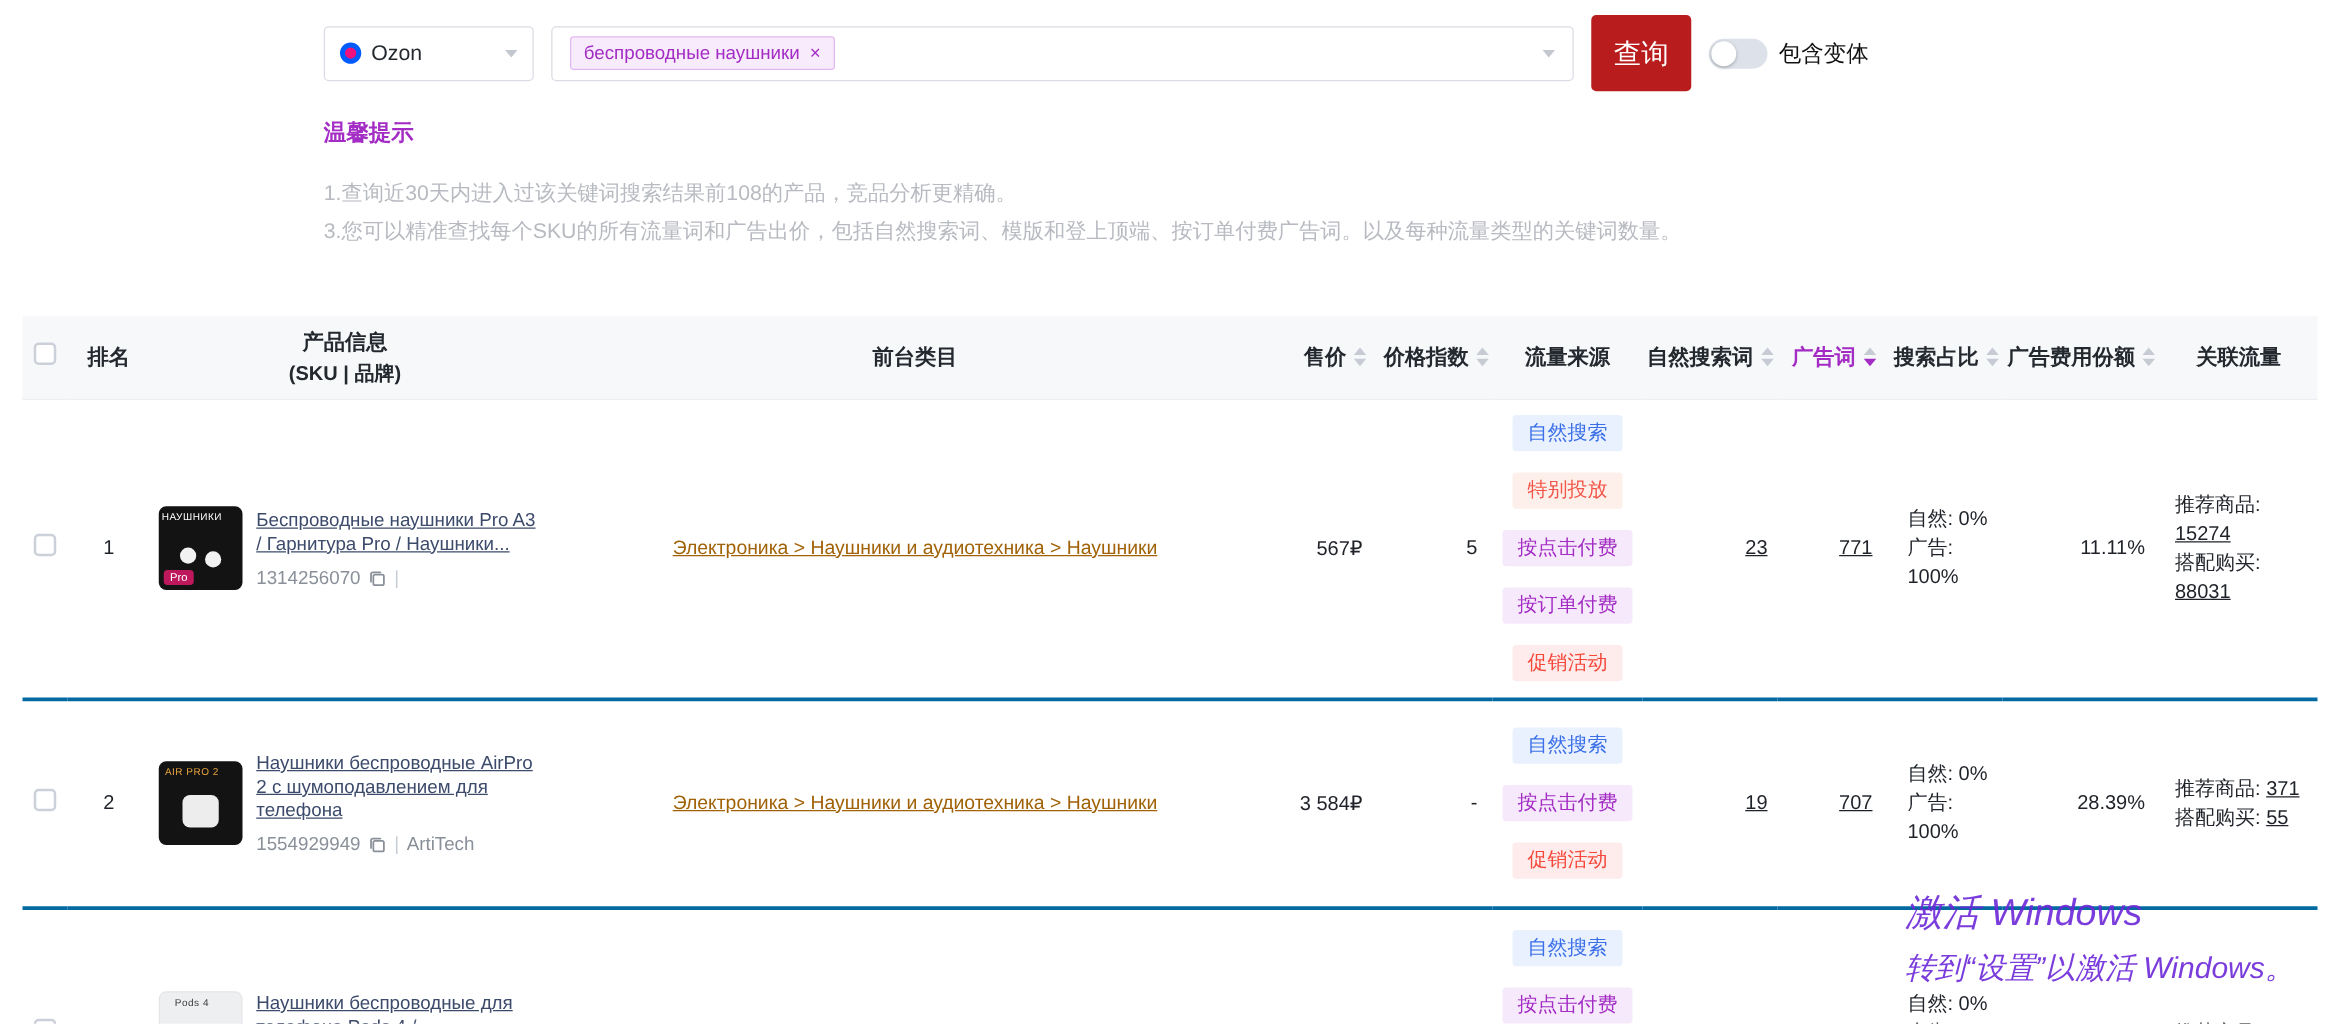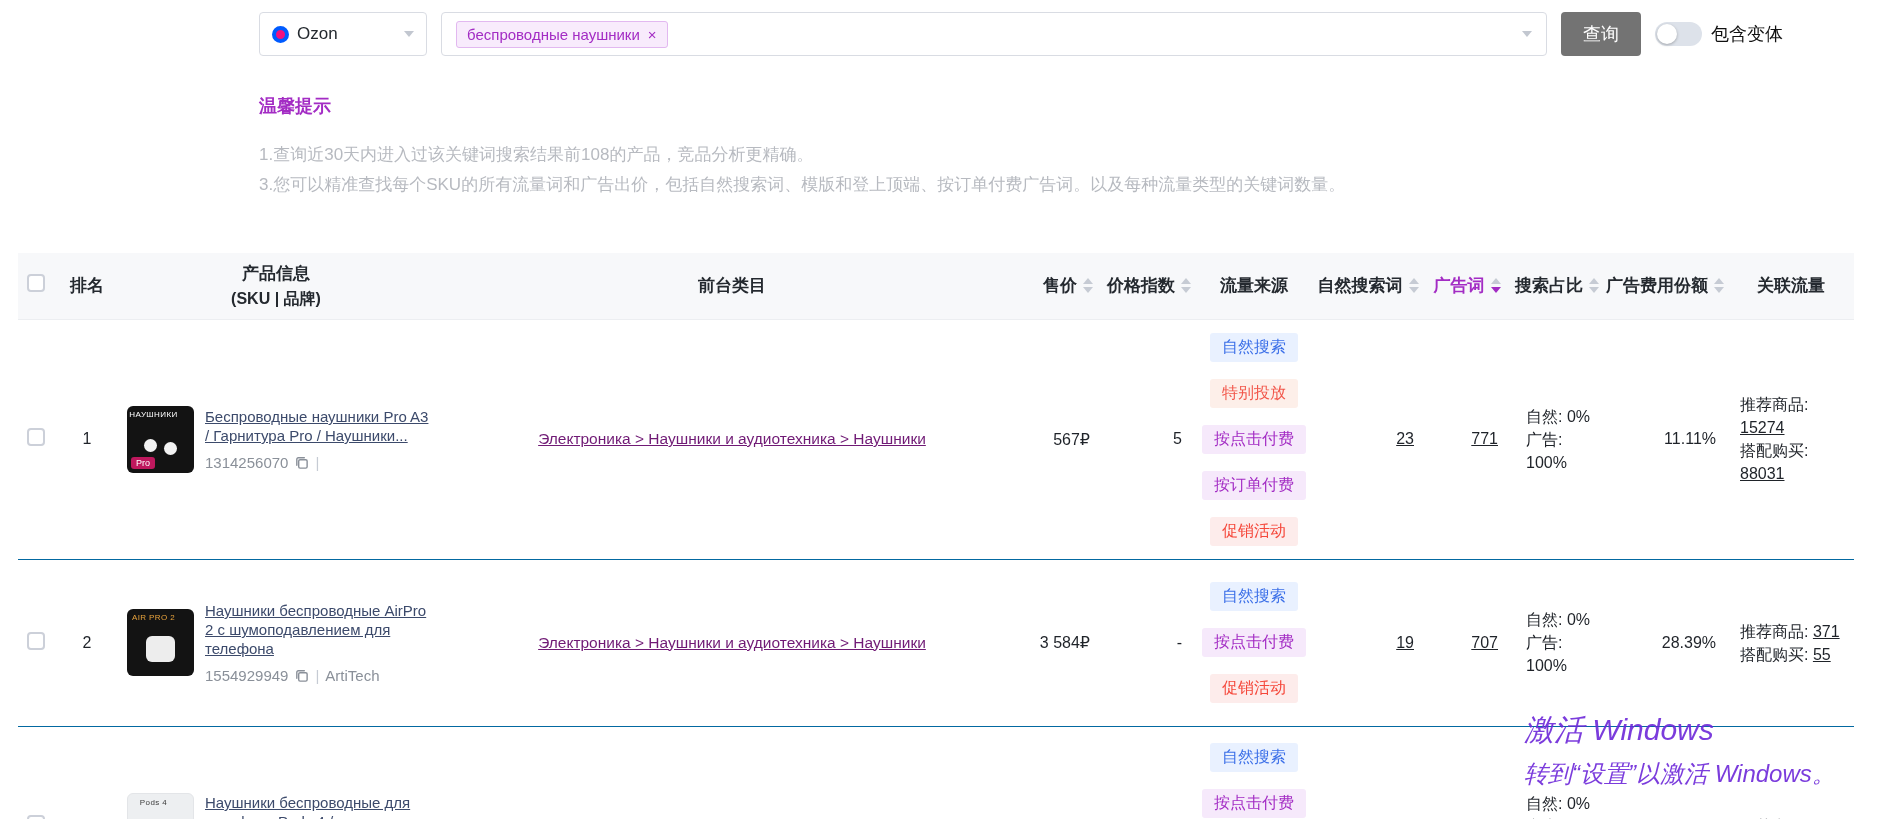--- a/index.html
+++ b/index.html
@@ -9,45 +9,45 @@
     font-family: "Liberation Sans", "DejaVu Sans", sans-serif;
     position: relative;
   }
   
   .topbar { position: absolute; left: 259px; top: 12px; display: flex; align-items: center; gap: 14px; }
   .box { height: 44px; border: 1px solid #d9dce3; border-radius: 4px; background: #fff; display: flex; align-items: center; }
   .platform { width: 168px; padding: 0 12px; justify-content: space-between; cursor: pointer; }
   .plat-left { display: flex; align-items: center; gap: 8px; font-size: 17px; color: #24292f; }
   .ozon-icon { width: 9px; height: 9px; border-radius: 50%; background: #f1117e; border: 4px solid #005bff; box-sizing: content-box; }
   .chev { width: 0; height: 0; border-left: 5px solid transparent; border-right: 5px solid transparent; border-top: 6px solid #c2c7d0; }
-  .kwinput { width: 1106px; padding: 0 14px; justify-content: space-between; cursor: text; }
+  .kwinput { width: 818px; padding: 0 14px; justify-content: space-between; cursor: text; }
   .chip { display: inline-flex; align-items: center; gap: 8px; background: #f8ebfc; border: 1px solid #e2b8f0; color: #a32cc4; font-size: 15px; padding: 4px 10px; border-radius: 3px; }
   .chip-x { cursor: pointer; line-height: 1; font-size: 15px; }
-  .qbtn { width: 80px; height: 44px; background: #737373; color: #fff; border: none; border-radius: 4px; font-size: 18px; cursor: pointer; font-family: inherit; }
+  .qbtn { width: 80px; height: 61px; background: #b91c1c; color: #fff; border: none; border-radius: 4px; font-size: 22px; cursor: pointer; font-family: inherit; }
   .toggle-group { display: flex; align-items: center; gap: 9px; }
   .toggle { width: 47px; height: 24px; border-radius: 12px; background: #dde2ea; position: relative; cursor: pointer; }
   .knob { position: absolute; left: 2px; top: 2px; width: 20px; height: 20px; border-radius: 50%; background: #fff; box-shadow: 0 1px 3px rgba(0,0,0,.28); }
   .toggle-label { font-size: 18px; color: #111; }
   
   .tips { position: absolute; left: 259px; top: 94px; }
   .tips-title { color: #a32cc4; font-size: 18px; font-weight: bold; margin-bottom: 22px; }
   .tip-line { color: #b7bac0; font-size: 17px; line-height: 30px; white-space: nowrap; }
   
   .tablewrap { position: absolute; left: 18px; top: 253px; width: 1836px; }
   table { border-collapse: collapse; table-layout: fixed; width: 1836px; }
   thead th { background: #f7f8fa; height: 66px; font-size: 17px; font-weight: 600; color: #24292f; text-align: center; padding: 0; border-bottom: 1px solid #eceef1; }
   th .label { vertical-align: middle; }
   .th-sub { font-size: 16px; margin-top: 4px; }
   .sort { display: inline-flex; flex-direction: column; gap: 3px; margin-left: 6px; vertical-align: middle; }
   .sort i { display: block; width: 0; height: 0; border-left: 5px solid transparent; border-right: 5px solid transparent; }
   .sort .up { border-bottom: 6px solid #c6cbd4; }
   .sort .down { border-top: 6px solid #c6cbd4; }
   th.sorted .label { color: #a32cc4; text-align: center; }
   th.sorted .down { border-top-color: #a32cc4; }
-  tr.prow td { border-bottom: 1px solid #0369a1; vertical-align: middle; font-size: 16px; color: #1f2329; }
+  tr.prow td { border-bottom: 3px solid #0369a1; vertical-align: middle; font-size: 16px; color: #1f2329; }
   tr.r0 td { height: 240px; }
   tr.r1 td { height: 167px; }
   tr.r2 td { height: 200px; }
   tr.r2 td.c-traffic { vertical-align: top; padding-top: 16px; }
   .checkbox { display: inline-block; width: 18px; height: 18px; border: 2px solid #ccd0d9; border-radius: 4px; background: #fff; cursor: pointer; }
   td.c-check, td.c-rank { text-align: center; }
   
   .prod { display: flex; align-items: center; gap: 11px; padding-left: 6px; }
   .pimg { width: 67px; height: 67px; border-radius: 6px; position: relative; overflow: hidden; flex-shrink: 0; cursor: pointer; }
   .pimg.dark { background: #131313; }
@@ -59,21 +59,21 @@
   .case { position: absolute; left: 19px; top: 27px; width: 29px; height: 26px; border-radius: 6px; background: #ededed; }
   .badge { position: absolute; left: 4px; bottom: 4px; background: #be185d; color: #fff; font-size: 9px; padding: 1px 5px; border-radius: 3px; }
   .pinfo { min-width: 0; }
   .ptitle { display: block; color: #3c4a6b; text-decoration: underline; font-size: 15px; line-height: 19px; cursor: pointer; margin-bottom: 9px; max-width: 228px; }
   .sku-line { display: flex; align-items: center; gap: 6px; color: #8a9099; font-size: 15px; }
   .copy-btn { cursor: pointer; display: inline-flex; }
   .sep { color: #c6cbd4; }
   .brand { color: #8a9099; text-decoration: none; cursor: pointer; }
   
   td.c-cat { text-align: center; padding: 0 24px; }
-  .cat { color: #701a75; text-decoration: underline; font-size: 15.5px; cursor: pointer; }
+  .cat { color: #a16207; text-decoration: underline; font-size: 15.5px; cursor: pointer; }
   td.c-price { text-align: right; padding-right: 14px; }
   td.c-index { text-align: right; padding-right: 12px; }
   td.c-nat { text-align: right; padding-right: 8px; }
   td.c-ad { text-align: right; padding-right: 14px; }
   td.c-share { padding-left: 14px; font-size: 15px; line-height: 23px; }
   td.c-cost { text-align: right; padding-right: 12px; }
   td.c-rel { padding-left: 12px; font-size: 15px; line-height: 23px; }
   .numlink { color: #1f2329; text-decoration: underline; cursor: pointer; }
   .tags { display: flex; flex-direction: column; align-items: center; gap: 17px; }
   .ttag { font-size: 16px; padding: 4px 12px; border-radius: 3px; white-space: nowrap; cursor: pointer; }

